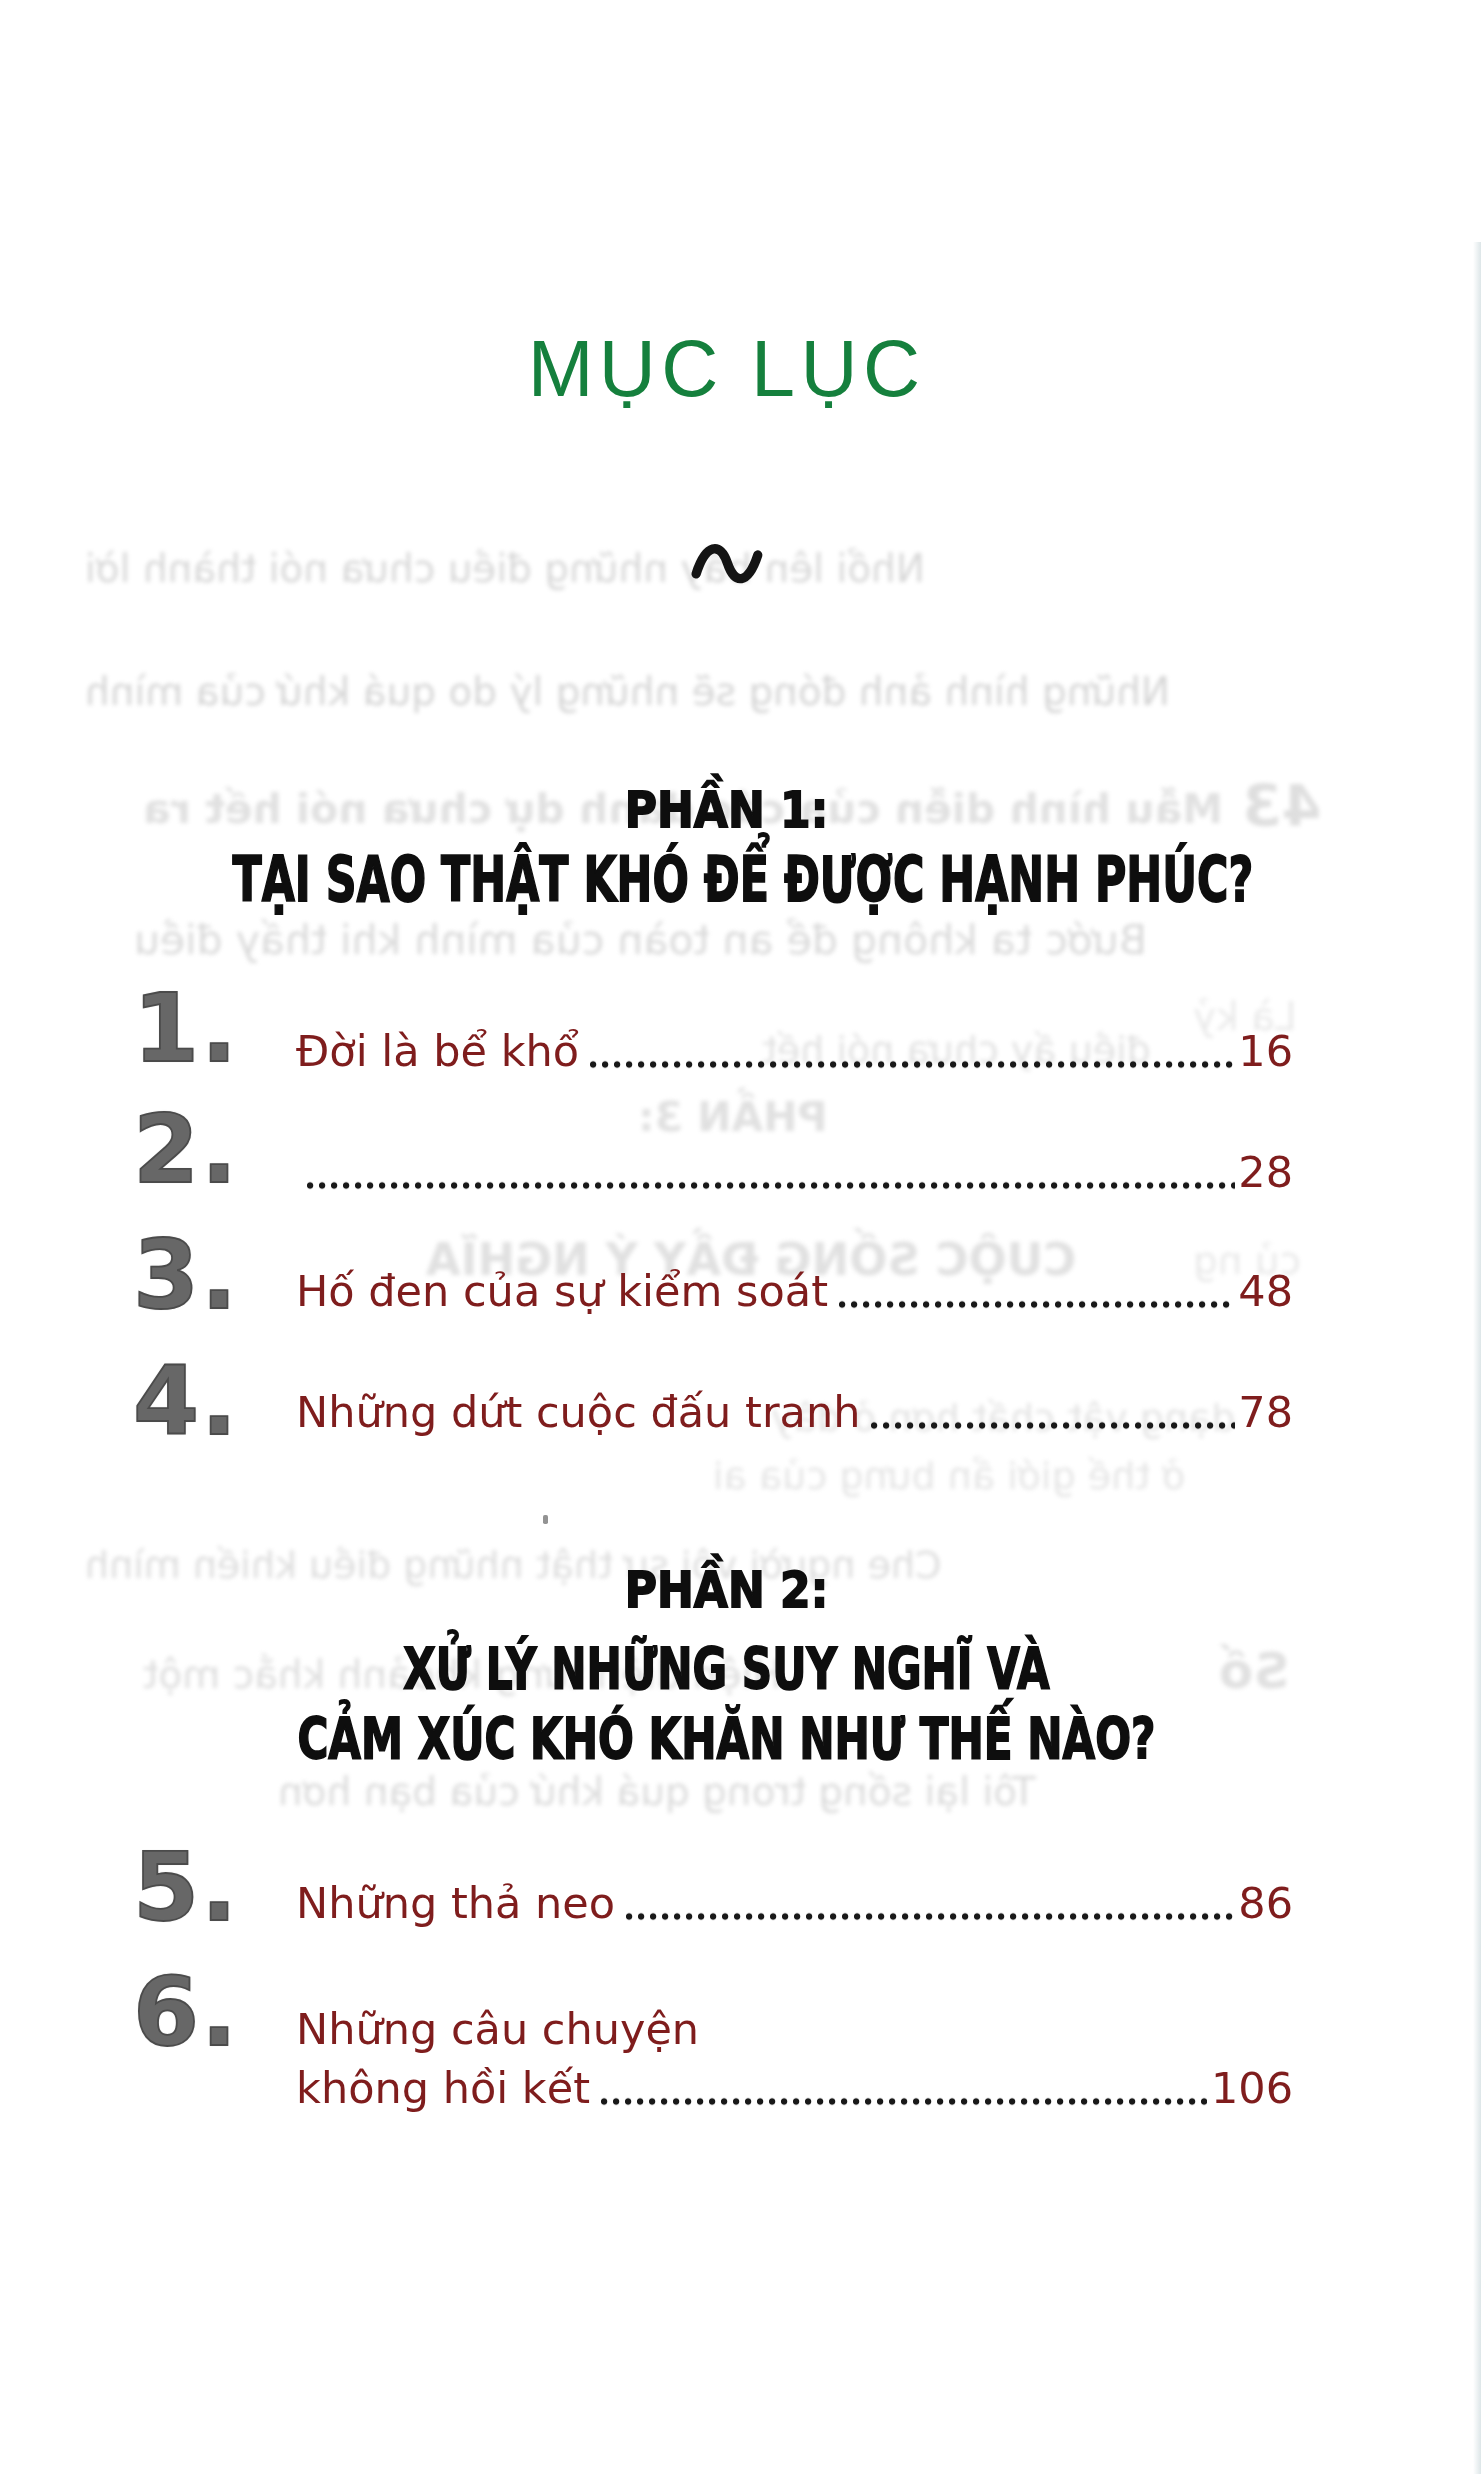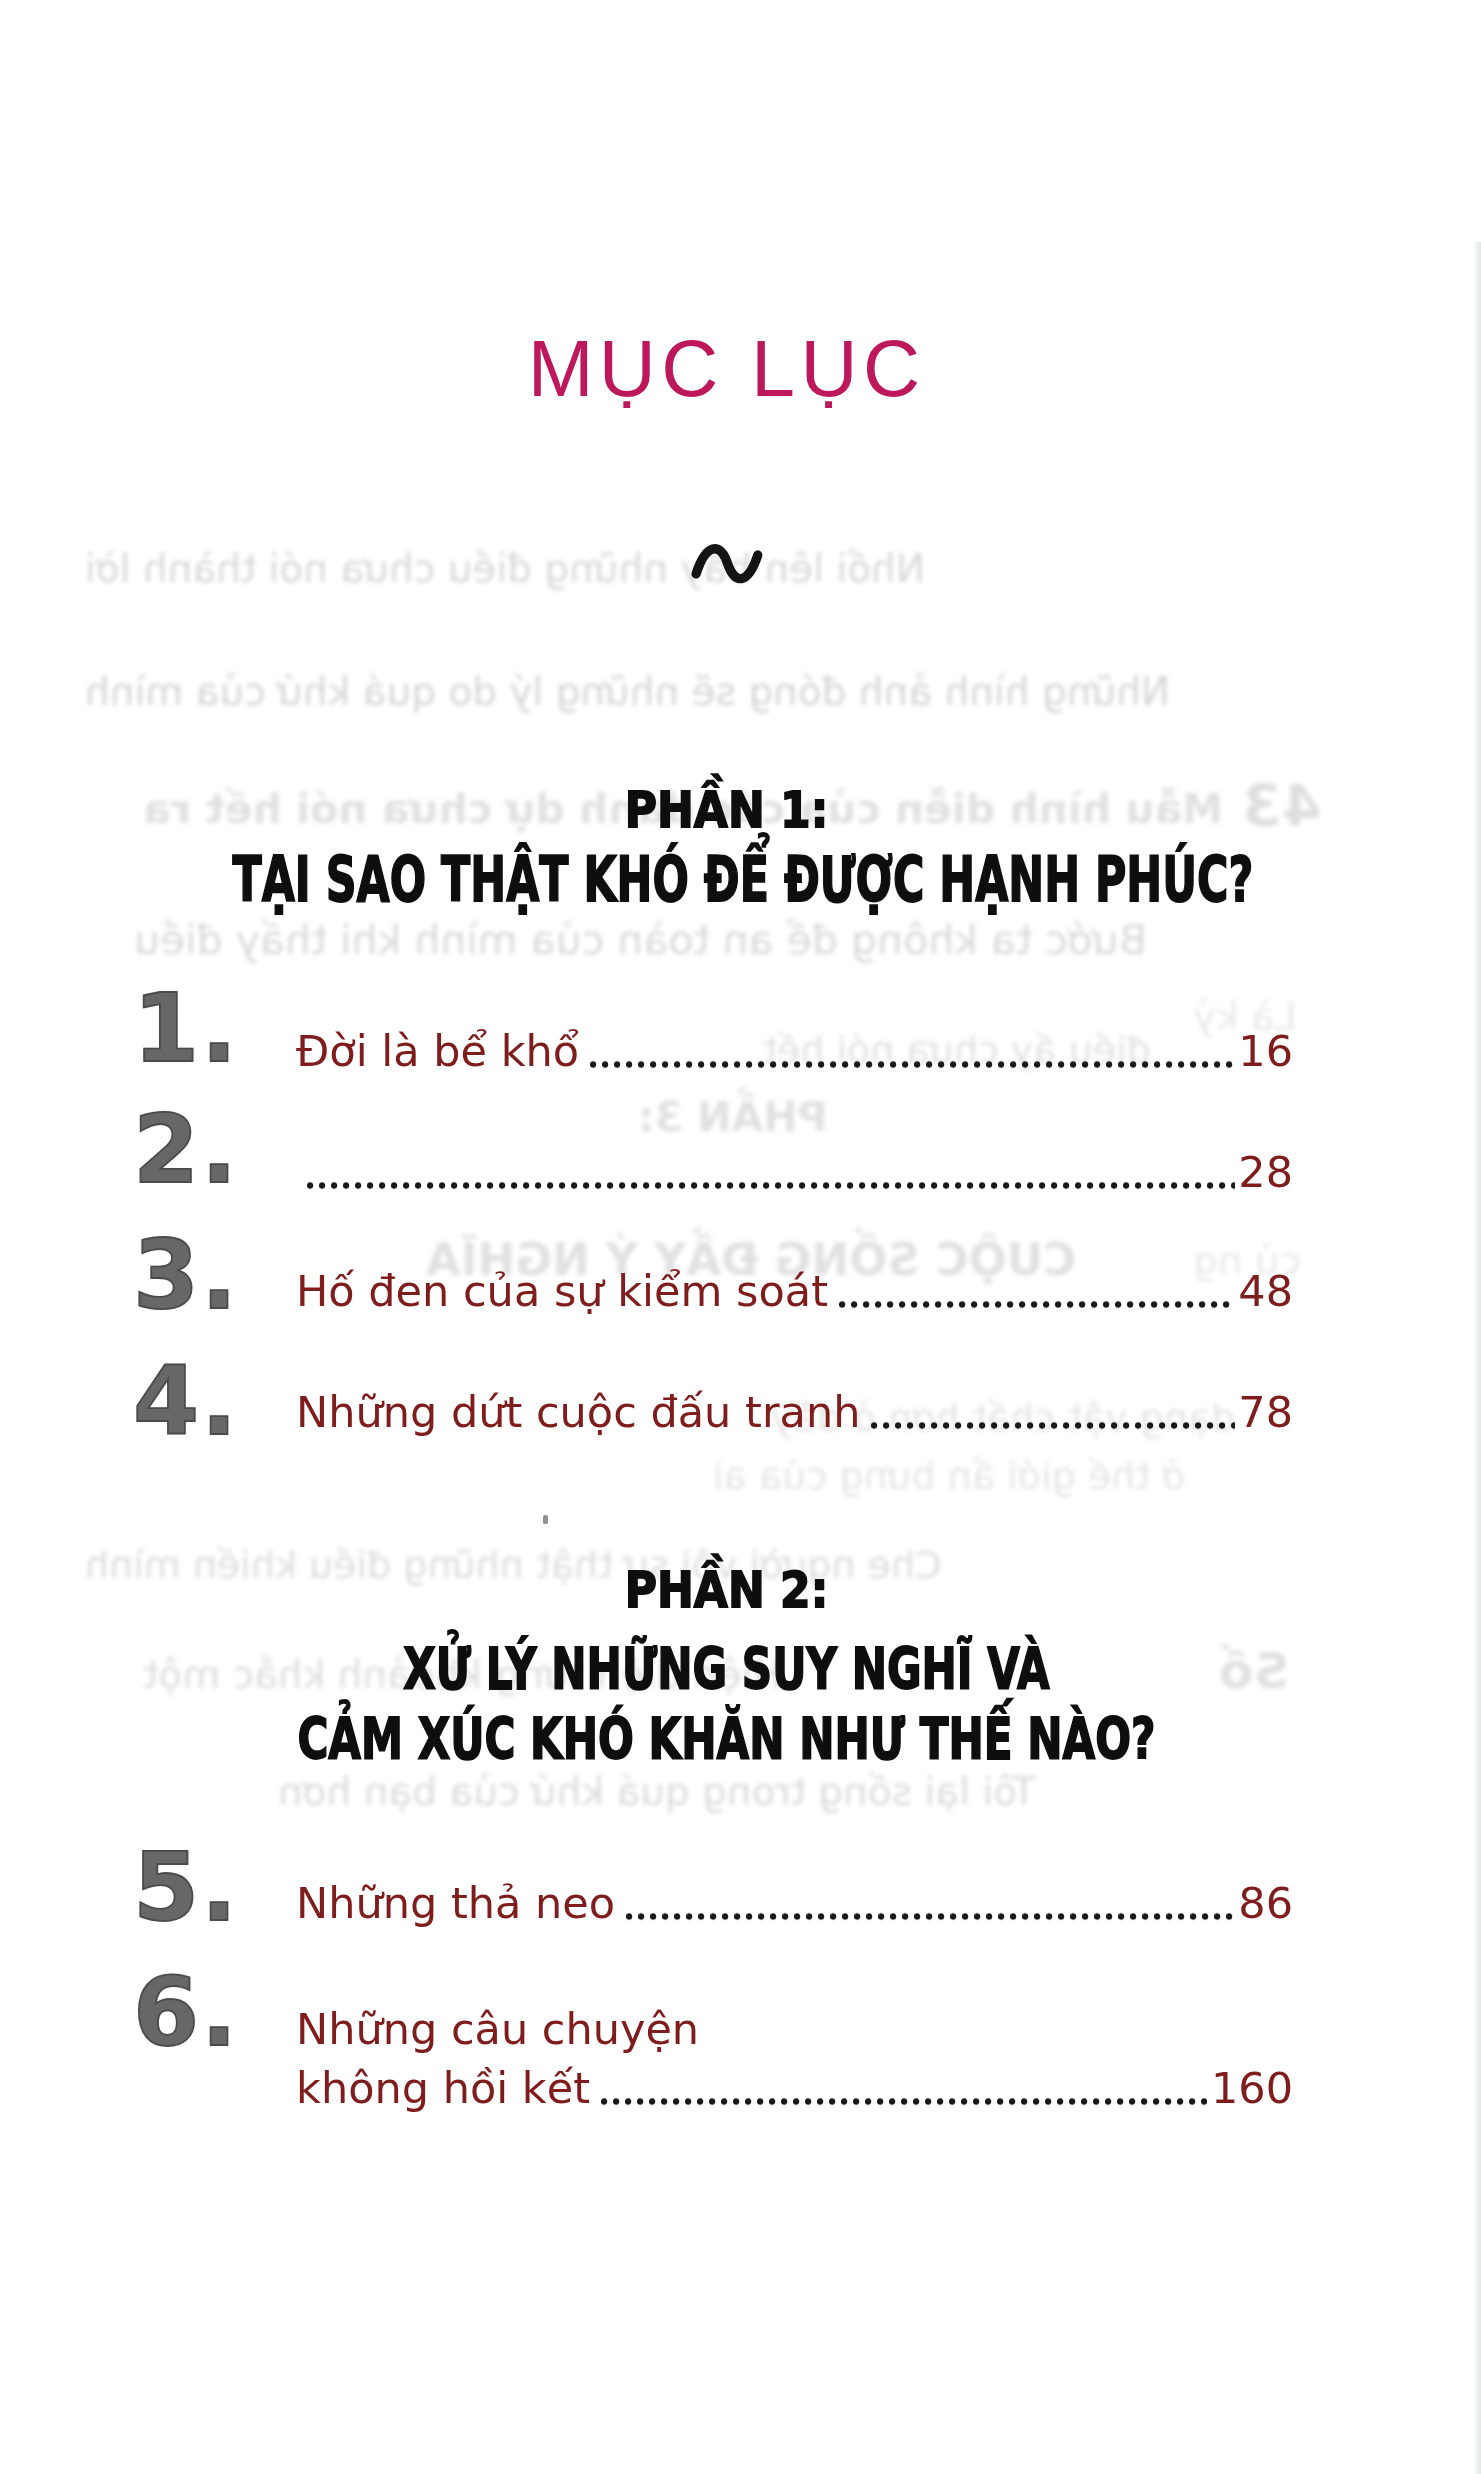--- a/index.html
+++ b/index.html
@@ -9,21 +9,21 @@
   }
   
   .edge-shadow{
     position:absolute;right:0;top:242px;bottom:0;width:8px;
     background:linear-gradient(to right,rgba(255,255,255,0),#dde6e8);
   }
   
   .title{
     position:absolute;top:329px;left:0;width:1453px;margin:0;text-align:center;
     font-family:"Liberation Sans","DejaVu Sans",sans-serif;
-    font-size:79px;font-weight:400;letter-spacing:5.4px;color:#be185d;line-height:1;
+    font-size:79px;font-weight:400;letter-spacing:5.4px;color:#15803d;line-height:1;
   }
   
   .tilde{position:absolute;top:536px;left:0;width:1453px;text-align:center;}
   
   .kicker,.heading{
     position:absolute;left:0;width:1453px;text-align:center;margin:0;
     font-weight:700;color:#0e0e0e;line-height:1;white-space:nowrap;
     -webkit-text-stroke:1.8px #0e0e0e;
   }
   .s1k{top:785px;font-size:50px;transform:scaleX(.88);}
@@ -150,17 +150,17 @@
     <span class="epage">86</span>
   </div>
 
   <div class="num n6">6.</div>
   <div class="row r6a">
     <span class="etitle">Những câu chuyện</span>
   </div>
   <div class="row r6b">
     <span class="etitle">không hồi kết</span>
     <span class="leader"></span>
-    <span class="epage">160</span>
+    <span class="epage">106</span>
   </div>
 
 </div>
 
 
 </body></html>

